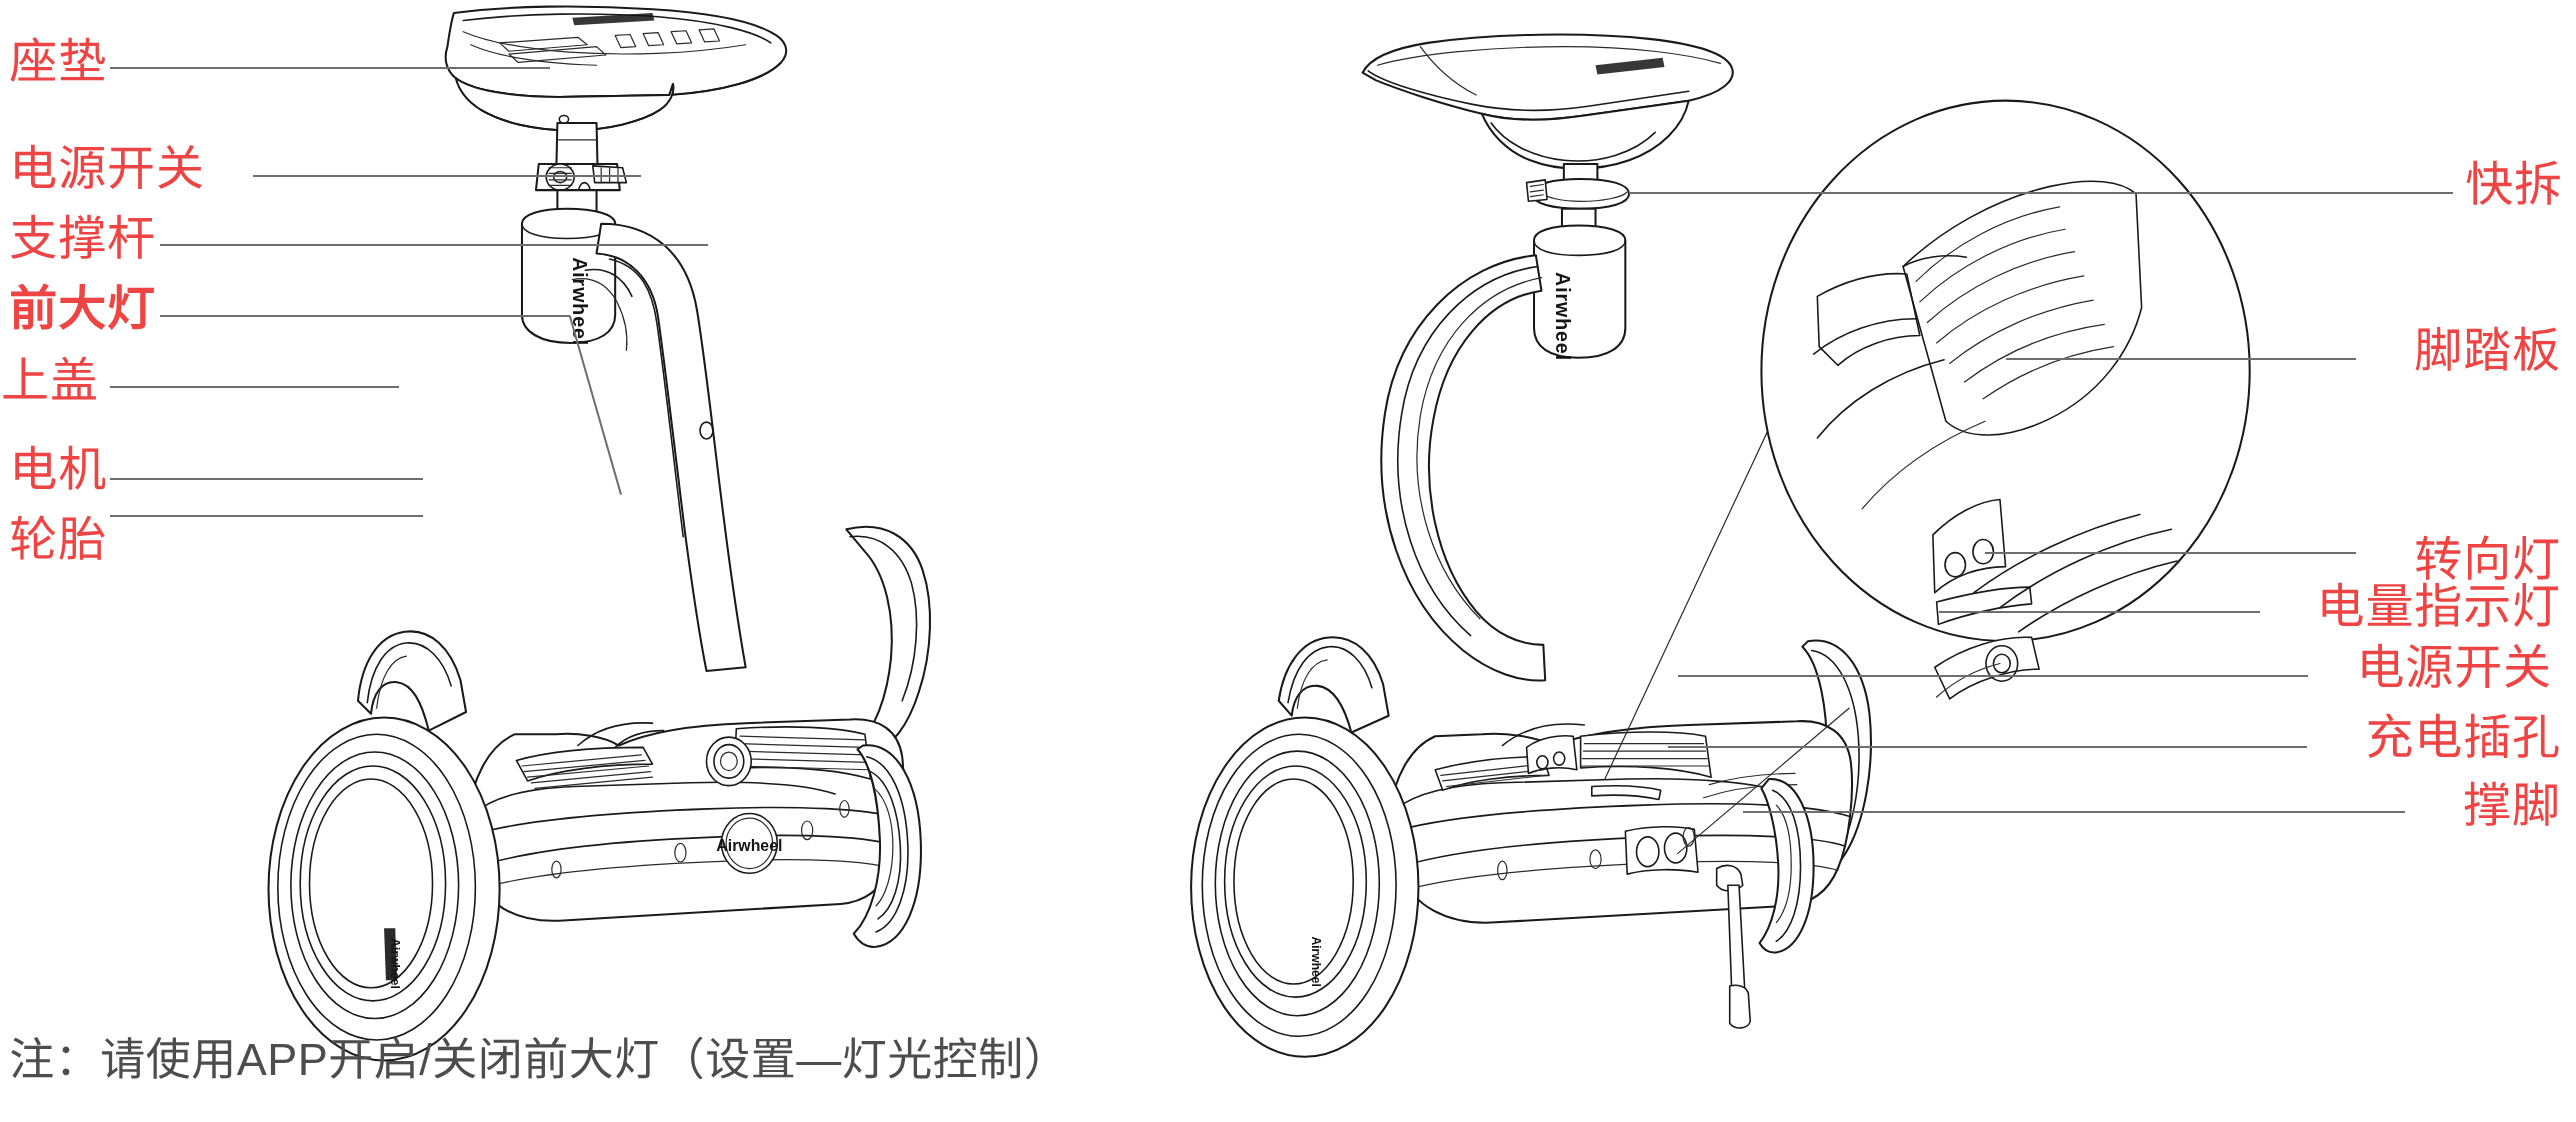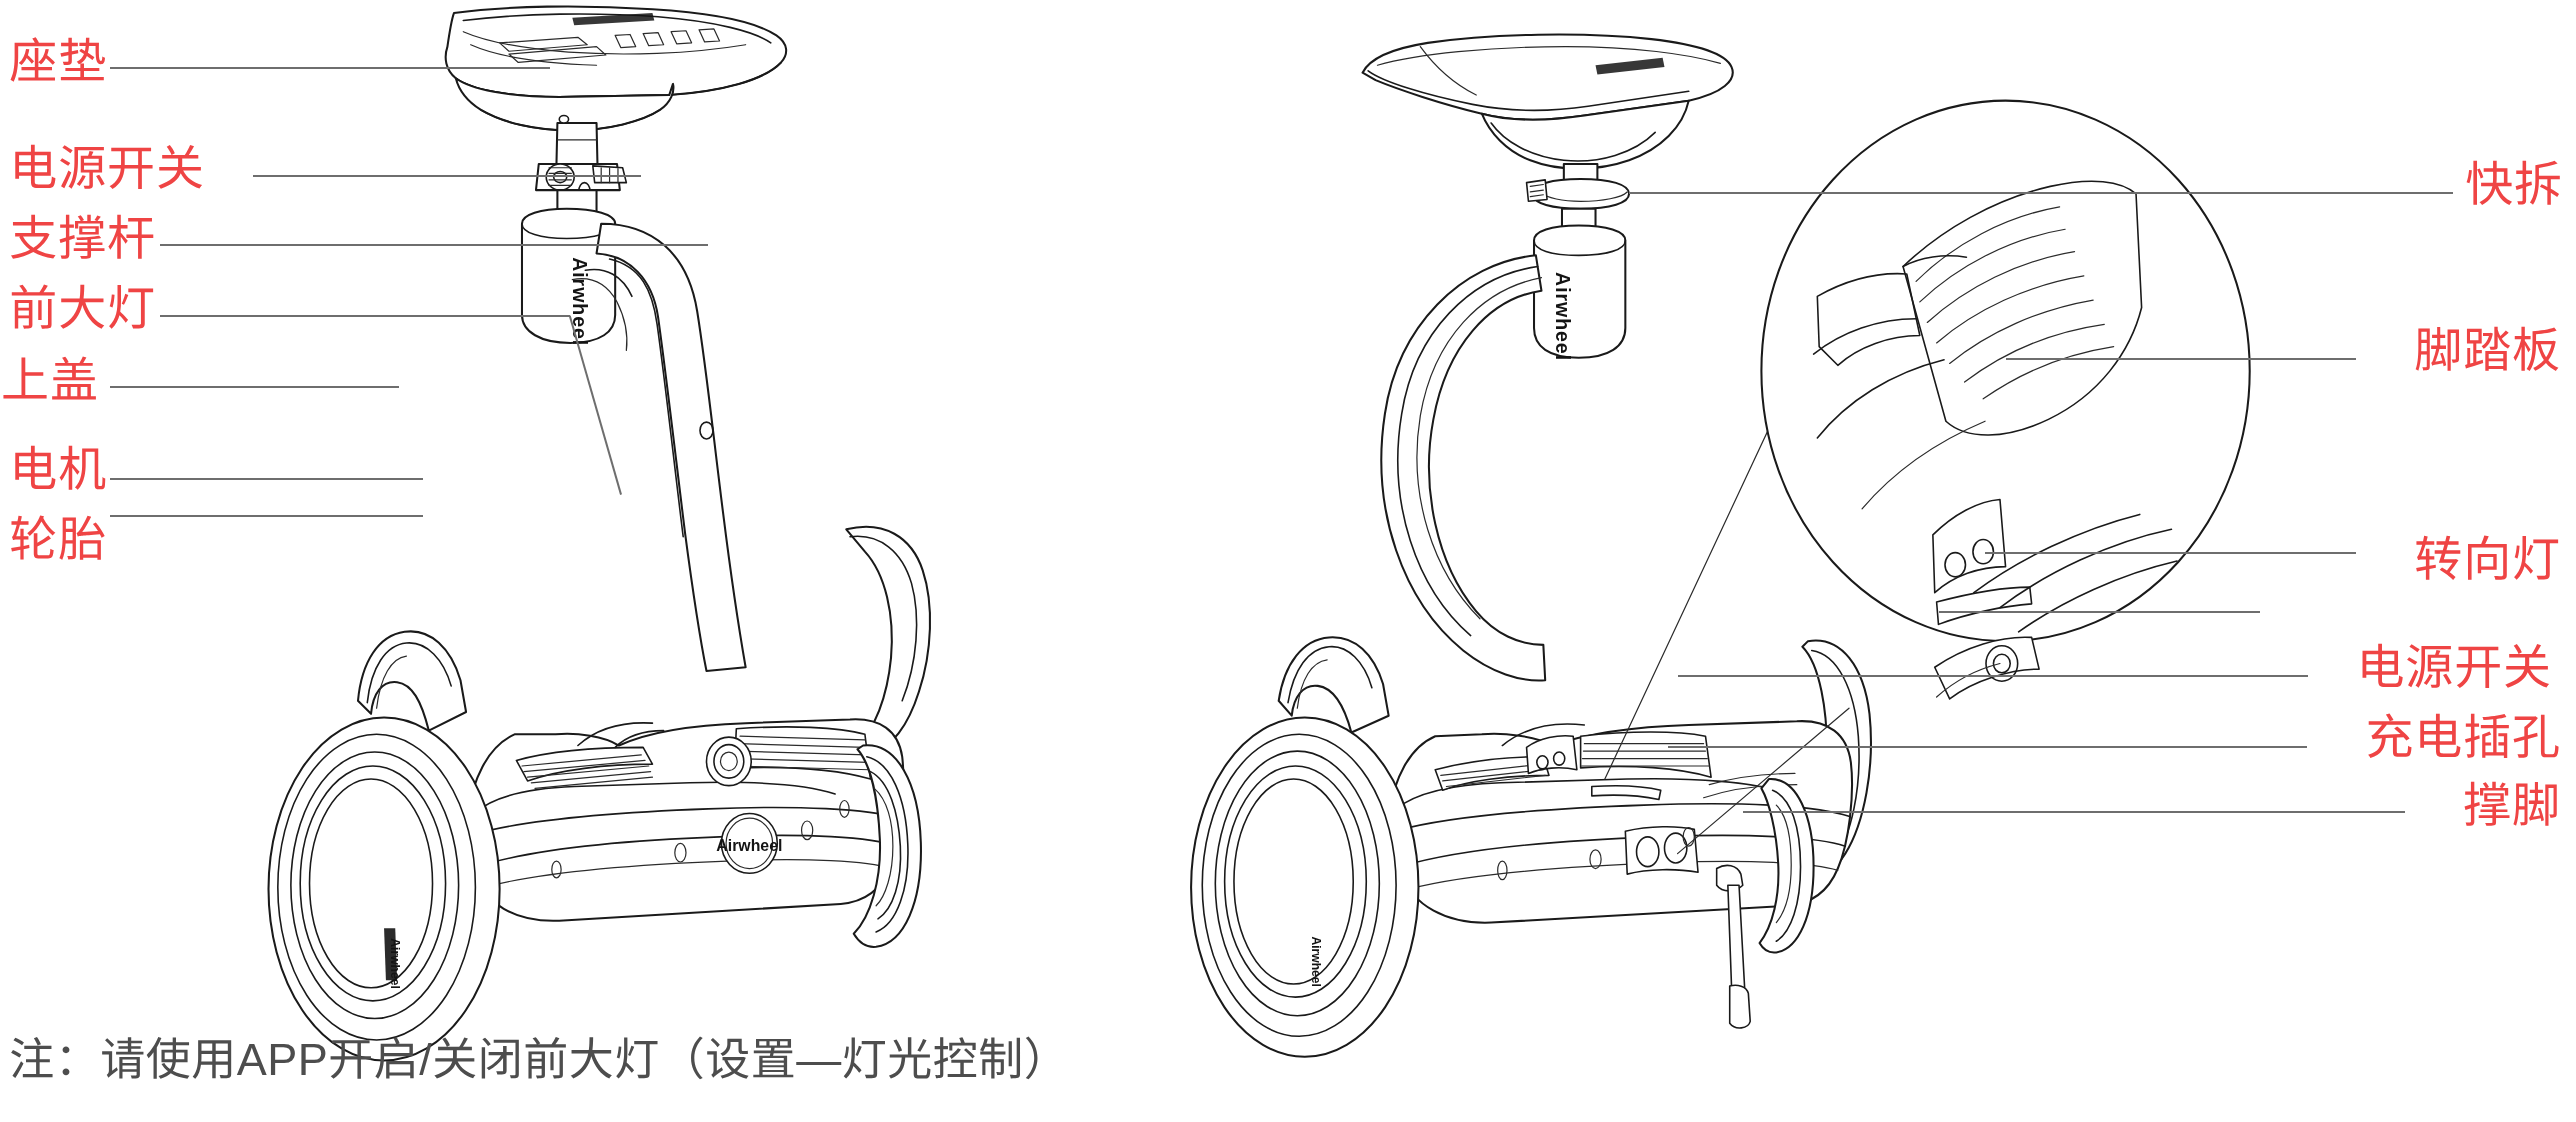--- a/index.html
+++ b/index.html
@@ -415,28 +415,29 @@
   <div class="leader" style="left:2006px;top:358px;width:350px;"></div>
   <div class="leader" style="left:1985px;top:552px;width:371px;"></div>
   <div class="leader" style="left:1939px;top:611px;width:321px;"></div>
   <div class="leader" style="left:1678px;top:675px;width:630px;"></div>
   <div class="leader" style="left:1668px;top:746px;width:639px;"></div>
   <div class="leader" style="left:1743px;top:811px;width:662px;"></div>
 
   <div class="label" style="left:9.3px;top:37px;">座垫</div>
   <div class="label" style="left:9.3px;top:144px;">电源开关</div>
   <div class="label" style="left:9.3px;top:214px;">支撑杆</div>
-  <div class="label" style="left:9.3px;top:284px;">前大灯</div>
+  <div class="label" style="left:9.3px;top:284px;font-weight:bold;">前大灯</div>
   <div class="label" style="left:1px;top:356px;">上盖</div>
   <div class="label" style="left:9.3px;top:445px;">电机</div>
   <div class="label" style="left:9.3px;top:515px;">轮胎</div>
 
   <div class="label right" style="right:13px;top:160px;">快拆</div>
   <div class="label right" style="right:15px;top:326px;">脚踏板</div>
   <div class="label right" style="right:15px;top:535px;text-align:center;">转向灯</div>
+  <div class="label right" style="right:15px;top:582px;">电量指示灯</div>
   <div class="label right" style="right:24px;top:643px;">电源开关</div>
   <div class="label right" style="right:15px;top:713px;">充电插孔</div>
   <div class="label right" style="right:15px;top:781px;text-align:center;">撑脚</div>
 
   <div class="note" style="left:9.3px;top:1023px;">注：请使用APP开启/关闭前大灯（设置—灯光控制）</div>
 
 </div>
 
 
 </body></html>

